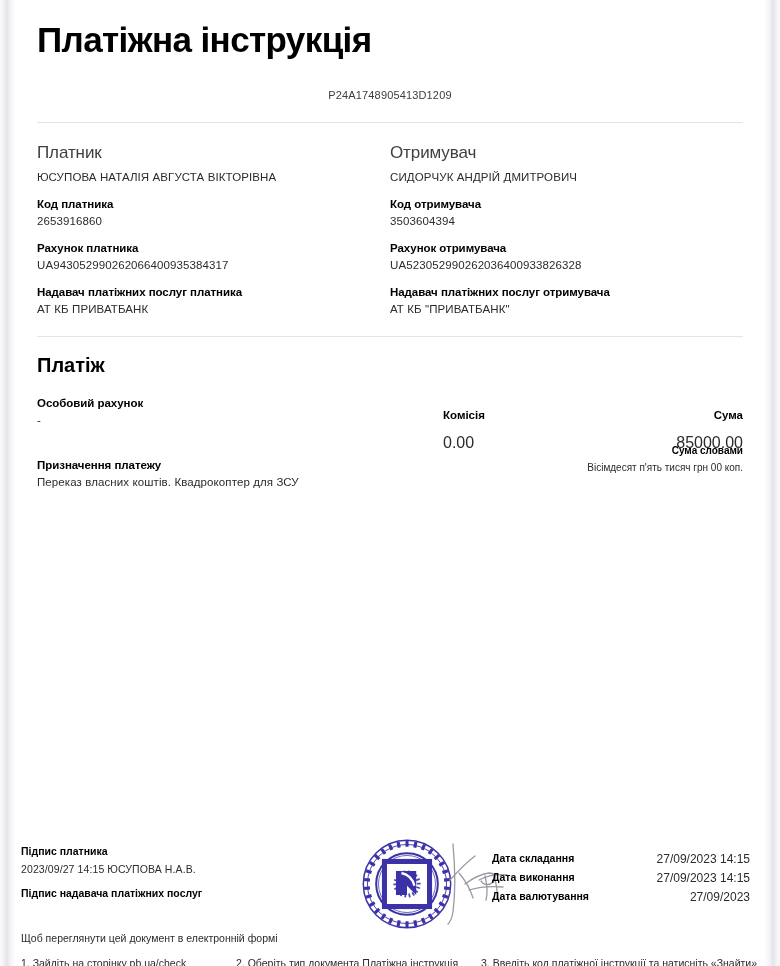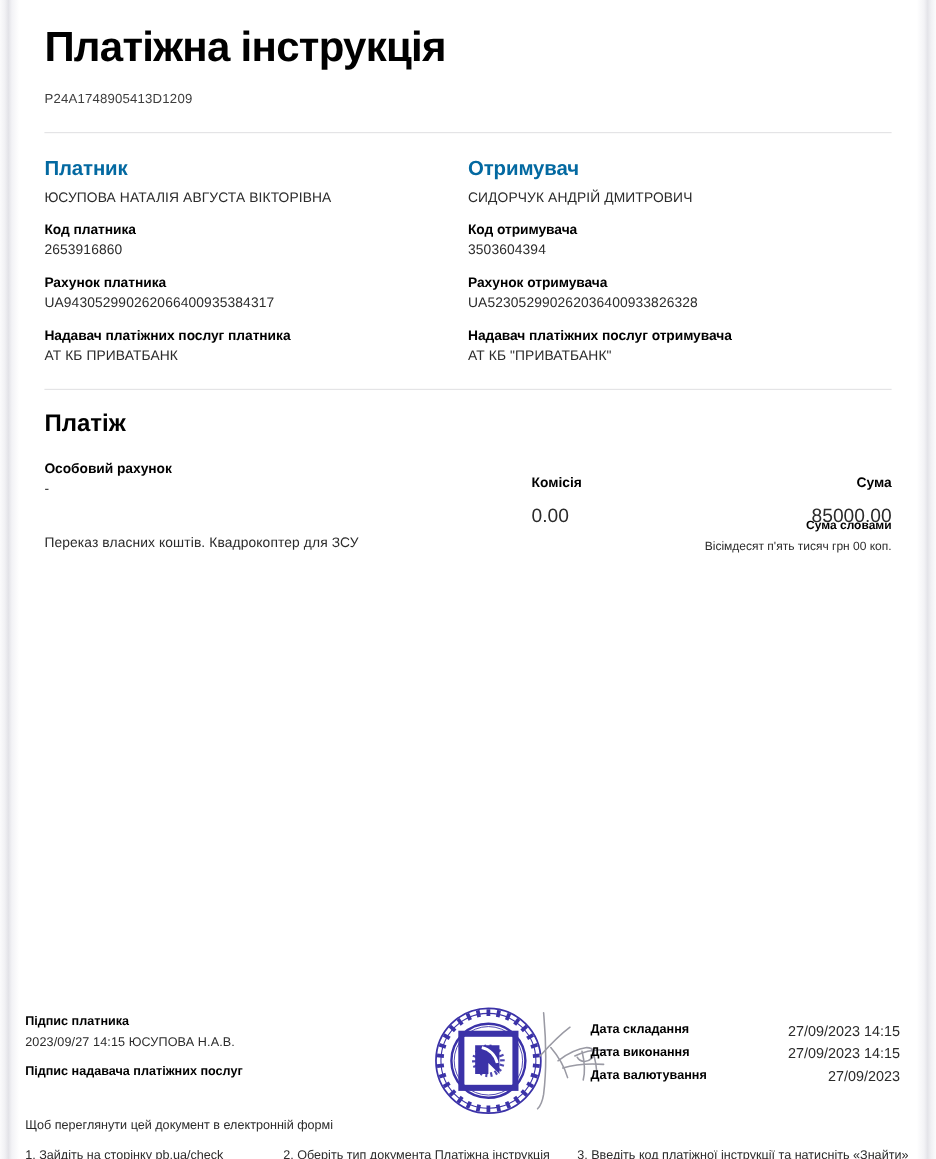--- a/index.html
+++ b/index.html
@@ -66,45 +66,46 @@
   
   .doc-title {
     margin-top: 20px;
     font-size: 35px;
     font-weight: 700;
     letter-spacing: -0.6px;
     color: #000000;
     line-height: 1.15;
   }
   .doc-ref {
-    margin-top: 17px;
+    margin-top: 29px;
     font-size: 11px;
     color: #3d3d3d;
     letter-spacing: 0.15px;
+    text-align: center;
   }
 
   .divider {
     height: 1px;
     background: #e4e4e6;
     width: 100%;
   }
   .divider.d1 { margin-top: 21px; }
   .divider.d2 { margin-top: 21px; }
 
   
   .parties {
     display: flex;
     margin-top: 20px;
   }
   .col { width: 50%; padding-right: 18px; }
 
   .party-title {
     font-size: 17px;
-    font-weight: 700;
-    color: #0369a1;
+    font-weight: 400;
+    color: #404040;
     letter-spacing: -0.1px;
   }
   .party-name {
     margin-top: 8px;
     font-size: 11.5px;
     color: #2b2b2b;
     letter-spacing: 0.1px;
   }
   .field { margin-top: 15px; }
   .field-label {
@@ -314,20 +315,21 @@
 
     <div class="section-title">Платіж</div>
 
     <div class="pay-grid">
 
       <div class="pay-left">
         <div class="field-label">Особовий рахунок</div>
         <div class="field-value">-</div>
 
         <div class="purpose">
+          <div class="field-label">Призначення платежу</div>
           <div class="field-value">Переказ власних коштів. Квадрокоптер для ЗСУ</div>
         </div>
       </div>
 
       <div class="pay-right">
         <div class="amt-col fee">
           <div class="amt-head">Комісія</div>
           <div class="amt-val">0.00</div>
         </div>
         <div class="amt-col">

